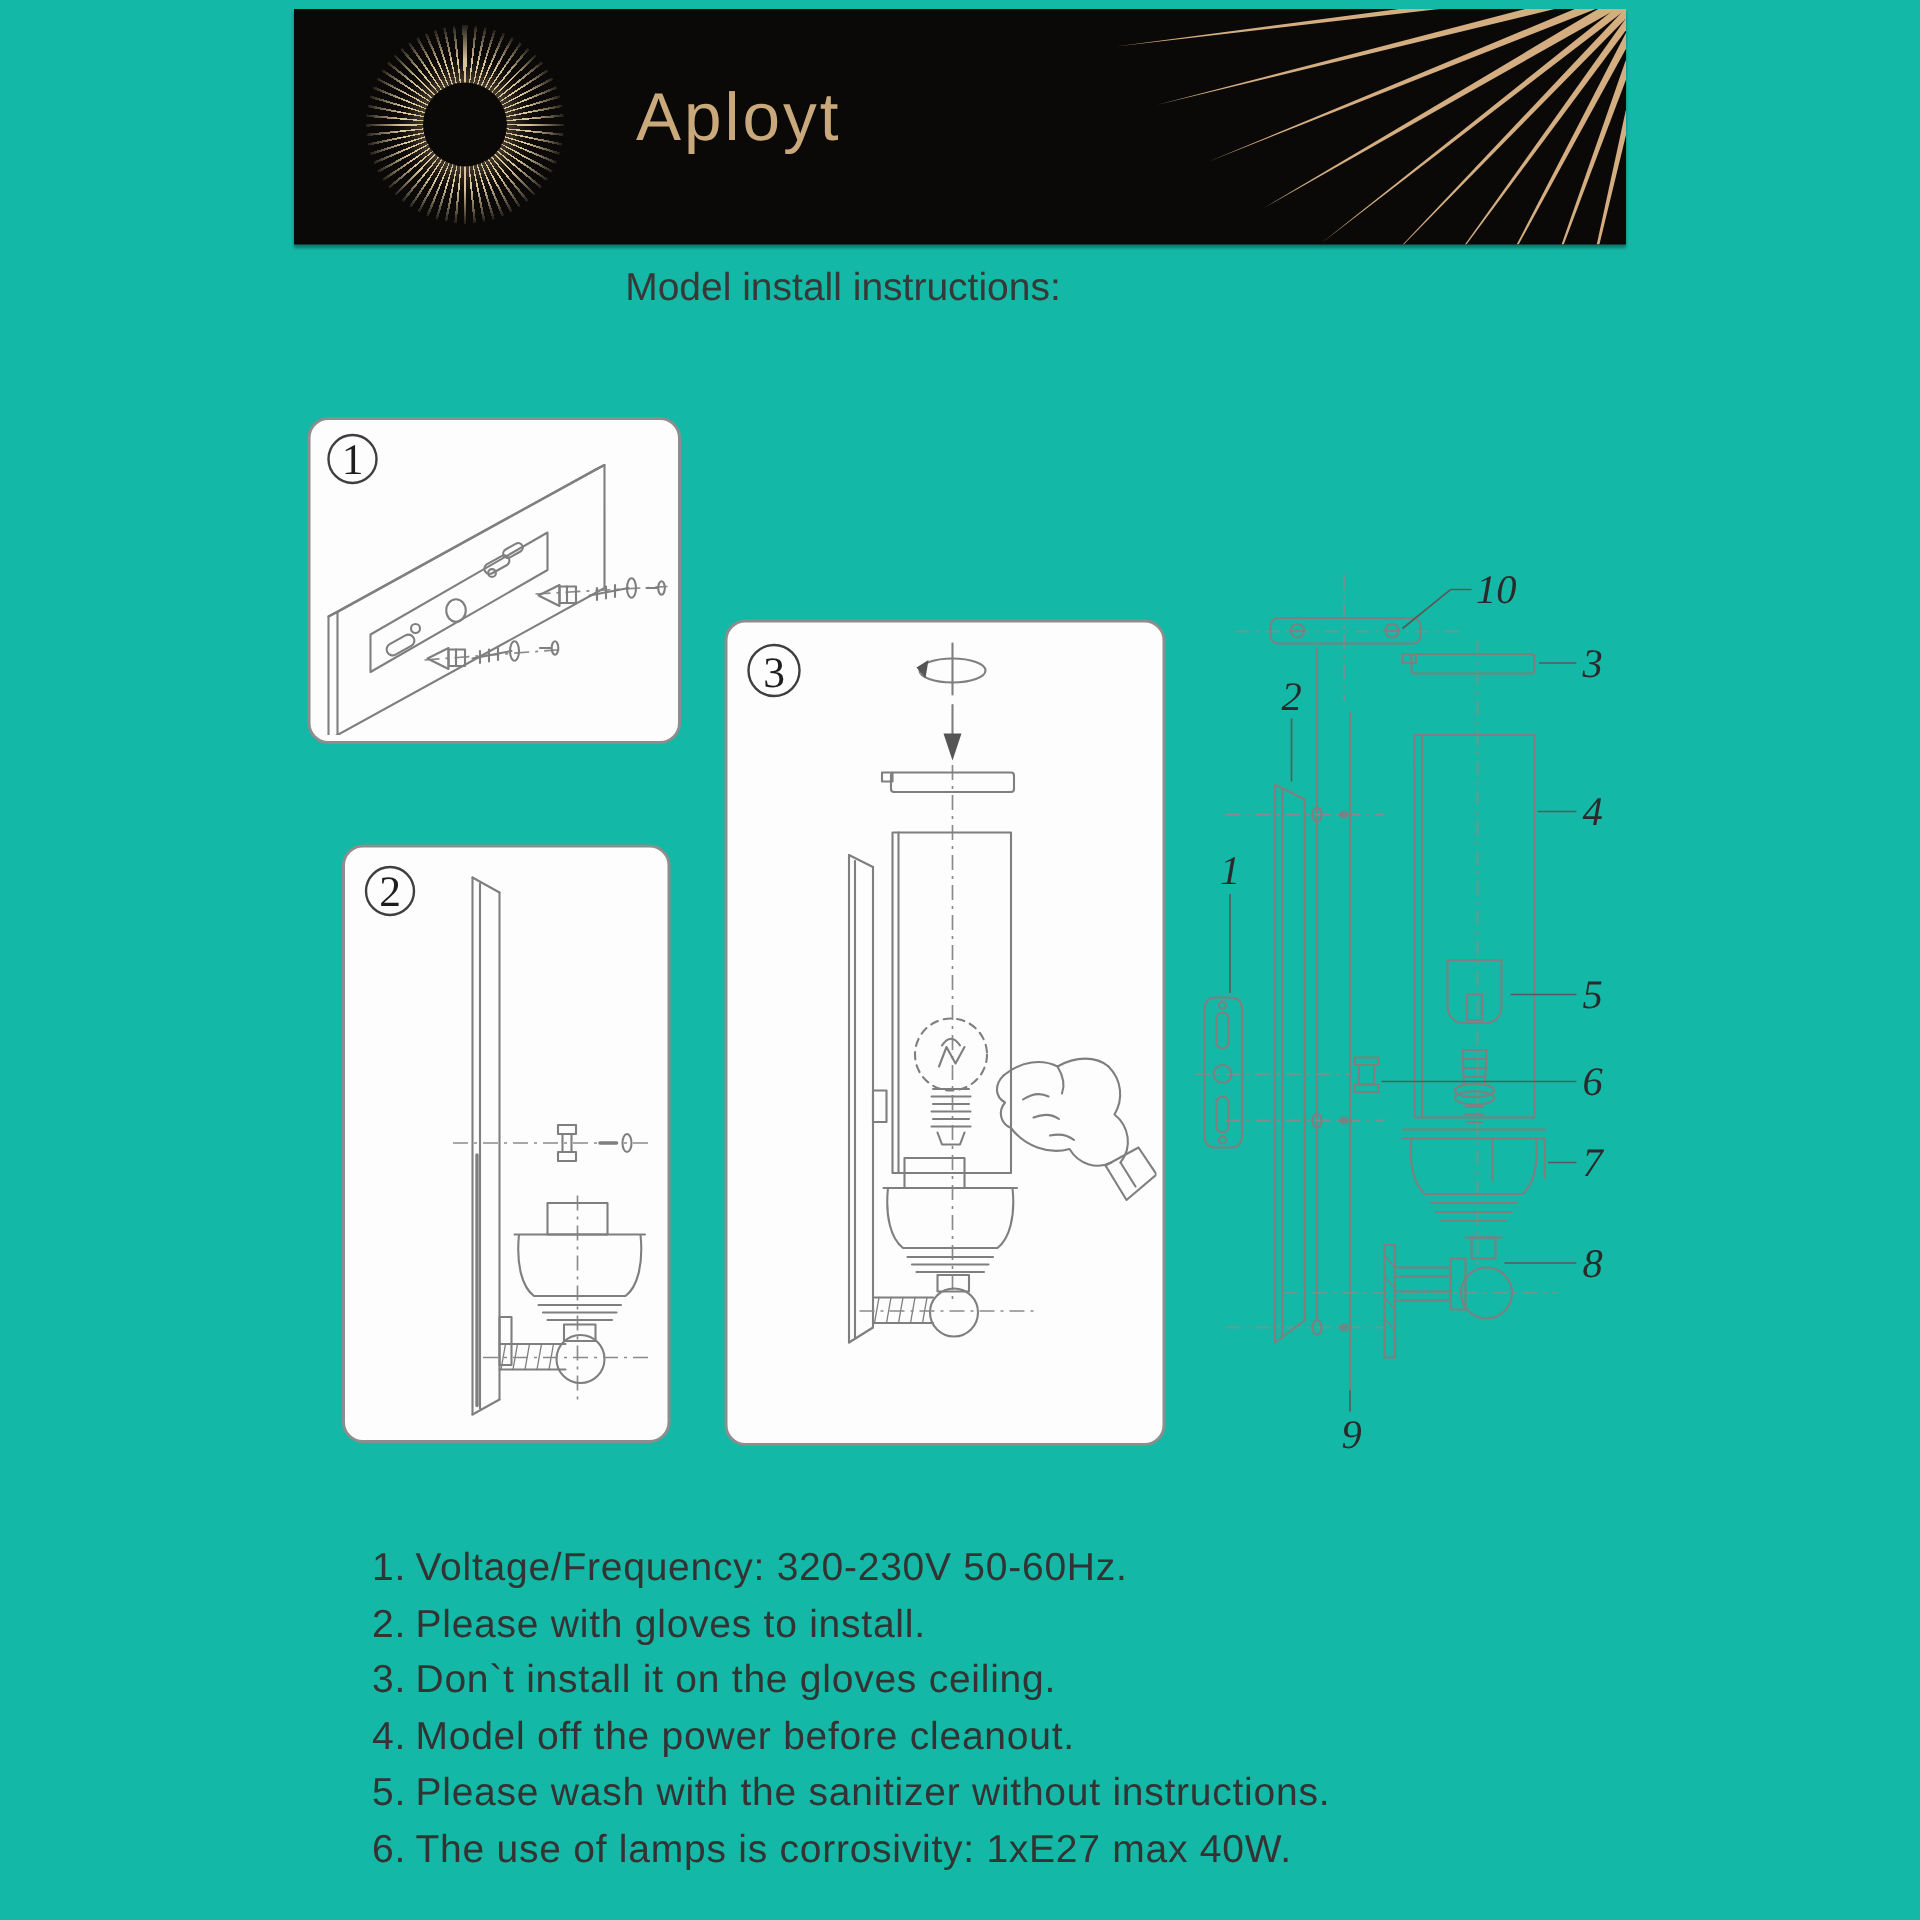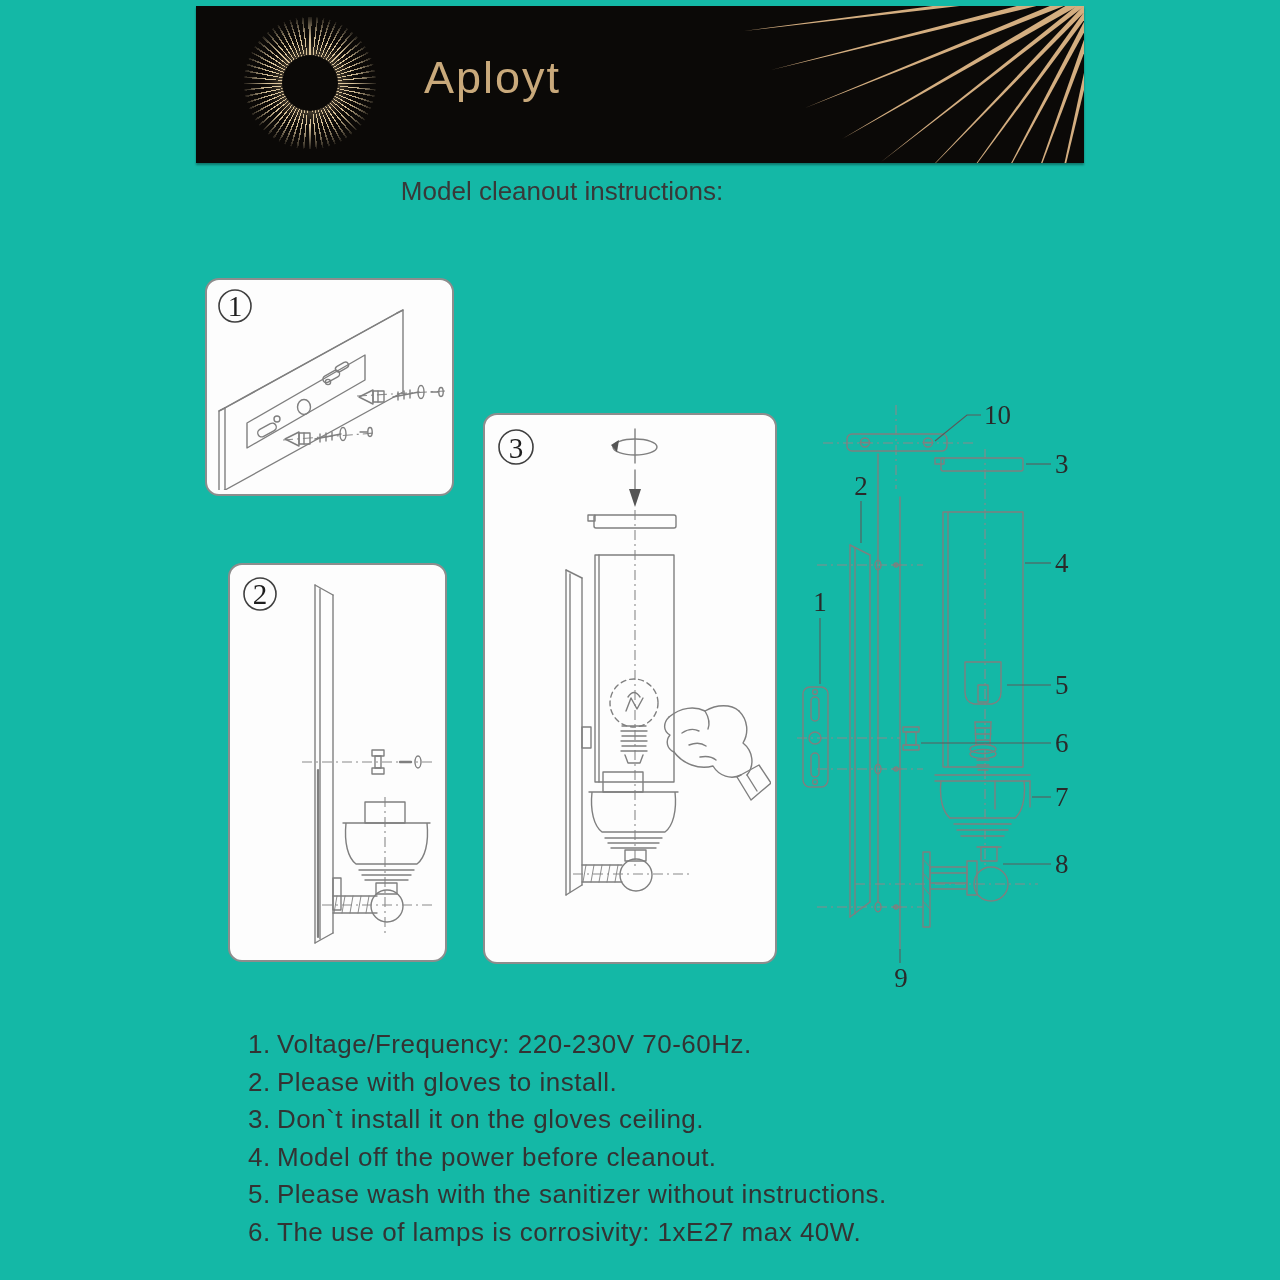--- a/index.html
+++ b/index.html
@@ -21,21 +21,21 @@
 
   
   .doc-title{position:absolute;left:196px;top:173px;width:732px;text-align:center;color:#383838;
      font-size:26px;line-height:37px;}
 
   
   .panel{position:absolute;border:2px solid #8d8d8d;border-radius:14px;background:#fdfdfd;}
   .panel-1{left:205px;top:278px;width:245px;height:214px;}
   .panel-2{left:228px;top:563px;width:215px;height:395px;}
   .panel-3{left:483px;top:413px;width:290px;height:547px;}
-  .exploded{position:absolute;left:795px;top:397px;width:290px;height:605px;}
+  .exploded{position:absolute;left:795px;top:375px;width:290px;height:605px;font-style:italic;}
 
   svg{display:block;}
   .ln{stroke:#7f7f7f;fill:none;stroke-width:1.4;stroke-linecap:round;stroke-linejoin:round;}
   .dd{stroke:#8a8a8a;fill:none;stroke-width:1.1;stroke-dasharray:10 4 2 4;}
   .ld{stroke:#5a5a5a;fill:none;stroke-width:1.1;}
   .badge-circle{stroke:#3f3f3f;stroke-width:1.6;fill:none;}
   .badge-num{font-family:"Liberation Serif",serif;font-size:29px;fill:#1e1e1e;}
   .callout{font-family:"Liberation Serif",serif;font-size:27px;fill:#2a2a2a;}
   .fill-dark{fill:#555;stroke:none;}
 
@@ -67,21 +67,21 @@
         <polygon points="908,-22 912,-18 685,156"></polygon>
         <polygon points="908,-23 912,-17 646,133"></polygon>
         <polygon points="909,-23 911,-17 609,102"></polygon>
         <polygon points="909,-23 911,-17 575,64"></polygon>
         <polygon points="910,-23 910,-17 548,25"></polygon>
       </g>
     </svg>
   </div>
 
   <div class="doc-title">
-    <div>Model cleanout instructions:</div>
+    <div>Model install instructions:</div>
   </div>
 
   <div class="panel panel-1">
     <svg width="241" height="210" viewBox="0 0 241 210">
       <circle class="badge-circle" cx="28" cy="26" r="16"></circle>
       <text class="badge-num" x="28" y="36" text-anchor="middle">1</text>
       <g class="ln">
         <polygon points="18,128 196,30 196,112 18,210"></polygon>
         <polyline points="18,128 12,131 12,213 18,210"></polyline>
         <line x1="12" y1="131" x2="190" y2="33"></line>
@@ -343,21 +343,21 @@
         <text class="callout" x="260" y="476">8</text>
         <line class="ld" x1="105" y1="552" x2="105" y2="566"></line>
         <text class="callout" x="106" y="590" text-anchor="middle">9</text>
       </g>
     </svg>
   </div>
 
   <div class="instructions">
     <div class="instr-row">
       <span class="instr-num">1.</span>
-      <span class="instr-text">Voltage/Frequency: 220-230V 70-60Hz.</span>
+      <span class="instr-text">Voltage/Frequency: 320-230V 50-60Hz.</span>
     </div>
     <div class="instr-row">
       <span class="instr-num">2.</span>
       <span class="instr-text">Please with gloves to install.</span>
     </div>
     <div class="instr-row">
       <span class="instr-num">3.</span>
       <span class="instr-text">Don`t install it on the gloves ceiling.</span>
     </div>
     <div class="instr-row">

